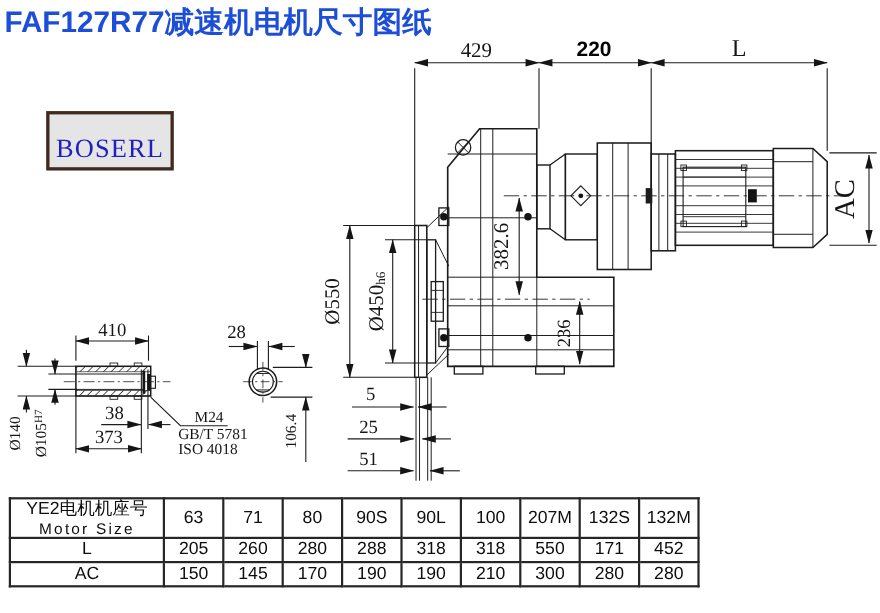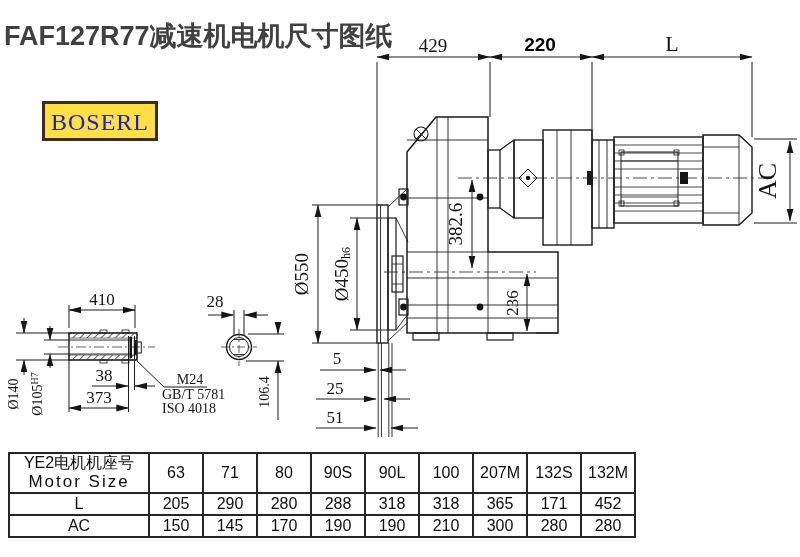--- a/index.html
+++ b/index.html
@@ -1,39 +1,39 @@
 <!DOCTYPE html>
 <html><head>
 <meta charset="utf-8">
 <style>
   html,body{margin:0;padding:0;}
   body{width:800px;height:557px;background:#ffffff;position:relative;overflow:hidden;
        font-family:"Liberation Sans",sans-serif;color:#111;}
   .page{position:absolute;inset:0;}
-  .title{position:absolute;left:4px;top:18px;font-size:27px;font-weight:bold;
-         letter-spacing:0px;color:#404040;white-space:nowrap;}
-  .logo{position:absolute;left:42px;top:101px;border:3px solid #40291f;background:#fde047;
-        padding:5px 6px 2px 6px;}
+  .title{position:absolute;left:4px;top:2px;font-size:27px;font-weight:bold;
+         letter-spacing:0px;color:#1d4ed8;white-space:nowrap;}
+  .logo{position:absolute;left:42px;top:101px;border:3px solid #40291f;background:#e5e5e5;
+        padding:19px 6px 2px 6px;}
   .logo span{font-family:"Liberation Serif",serif;font-size:24px;color:#2020c0;letter-spacing:1px;}
   svg{position:absolute;left:0;top:0;}
   
   .dt{font-family:"Liberation Serif",serif;font-size:17px;fill:#151515;}
   .dm{font-family:"Liberation Serif",serif;font-size:19px;fill:#151515;}
   .dL{font-family:"Liberation Serif",serif;font-size:22px;fill:#151515;}
   .dAC{font-family:"Liberation Serif",serif;font-size:26px;fill:#151515;}
   .ds{font-family:"Liberation Serif",serif;font-size:14px;fill:#151515;}
   .db{font-family:"Liberation Sans",sans-serif;font-weight:bold;font-size:19px;fill:#000;}
   
   table.spec{position:absolute;left:8px;top:452px;border-collapse:collapse;table-layout:fixed;}
   table.spec td,table.spec th{border:2px solid #262626;text-align:center;vertical-align:middle;
         font-size:16px;font-weight:normal;padding:0;color:#0d0d0d;background:#fff;}
   table.spec .hdr{height:36px;line-height:1.15;}
   table.spec .row td{height:20px;}
   .hcn{font-size:16px;}
-  .hen{font-size:17px;letter-spacing:2px;}
+  .hen{font-size:14px;letter-spacing:2px;}
 </style>
 </head>
 <body>
 
 <div class="page">
 
   <div class="title">FAF127R77减速机电机尺寸图纸</div>
 
   <div class="logo">
     <span>BOSERL</span>
@@ -243,26 +243,26 @@
         <th>90S</th>
         <th>90L</th>
         <th>100</th>
         <th>207M</th>
         <th>132S</th>
         <th>132M</th>
       </tr>
       <tr class="row">
         <td>L</td>
         <td>205</td>
-        <td>290</td>
+        <td>260</td>
         <td>280</td>
         <td>288</td>
         <td>318</td>
         <td>318</td>
-        <td>365</td>
+        <td>550</td>
         <td>171</td>
         <td>452</td>
       </tr>
       <tr class="row">
         <td>AC</td>
         <td>150</td>
         <td>145</td>
         <td>170</td>
         <td>190</td>
         <td>190</td>

